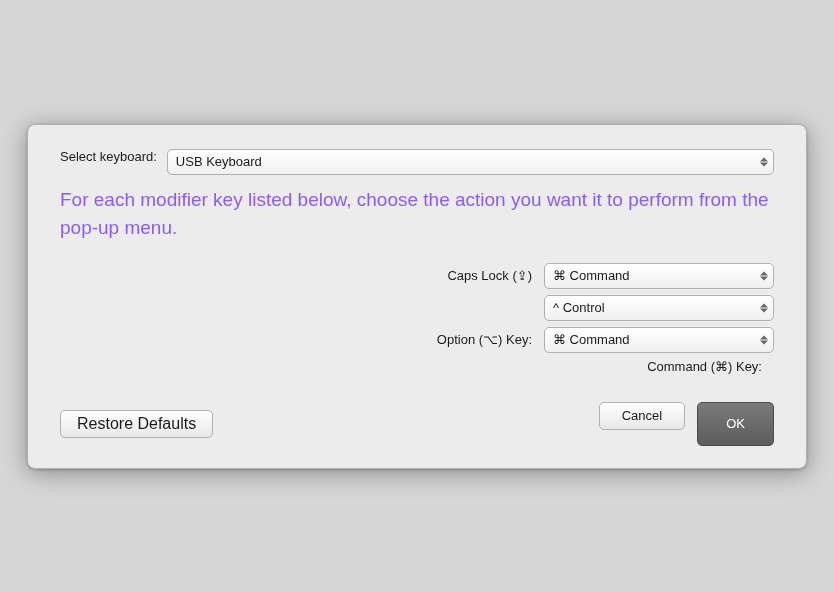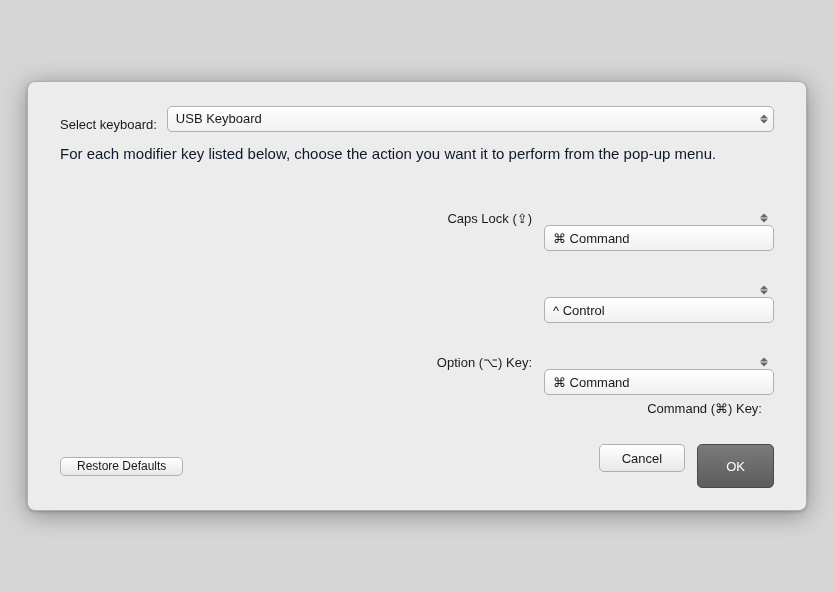--- a/index.html
+++ b/index.html
@@ -24,21 +24,21 @@
       width: 780px;
       background: #ececec;
       border-radius: 8px;
       box-shadow: 0 4px 24px rgba(0,0,0,0.35), 0 1px 3px rgba(0,0,0,0.2);
       padding: 24px 32px 22px 32px;
       border: 1px solid #b0b0b0;
     }
 
     .keyboard-row {
       display: flex;
-      align-items: flex-end;
+      align-items: flex-start;
       margin-bottom: 11px;
     }
 
     .keyboard-label {
       font-size: 13px;
       color: #1a1a1a;
       margin-right: 10px;
       white-space: nowrap;
     }
 
@@ -85,22 +85,22 @@
       border-bottom: 4px solid #666;
     }
 
     .select-arrow .down-arrow {
       border-left: 4px solid transparent;
       border-right: 4px solid transparent;
       border-top: 4px solid #666;
     }
 
     .description {
-      font-size: 15px;
-      color: #0f172a;
+      font-size: 19px;
+      color: #8b5cf6;
       line-height: 1.5;
       margin-bottom: 20px;
     }
 
     .modifier-table {
       display: flex;
       flex-direction: column;
       gap: 6px;
       margin-bottom: 28px;
       padding-left: 40px;
@@ -131,37 +131,36 @@
       height: 26px;
       background: linear-gradient(to bottom, #ffffff, #f0f0f0);
       border: 1px solid #b0b0b0;
       border-radius: 5px;
       padding: 0 28px 0 8px;
       font-size: 13px;
       color: #1a1a1a;
       appearance: none;
       -webkit-appearance: none;
       cursor: pointer;
-      margin-top: 40px;
     }
 
     .button-row {
       display: flex;
       align-items: center;
       justify-content: space-between;
       margin-top: 4px;
     }
 
     .btn-restore {
-      height: 19px;
+      height: 28px;
       padding: 0 16px;
       background: linear-gradient(to bottom, #ffffff, #e8e8e8);
       border: 1px solid #b0b0b0;
       border-radius: 5px;
-      font-size: 12px;
+      font-size: 16px;
       color: #1a1a1a;
       cursor: pointer;
     }
 
     .right-buttons {
       display: flex;
       gap: 12px;
       padding-left: 8px;
     }
 

